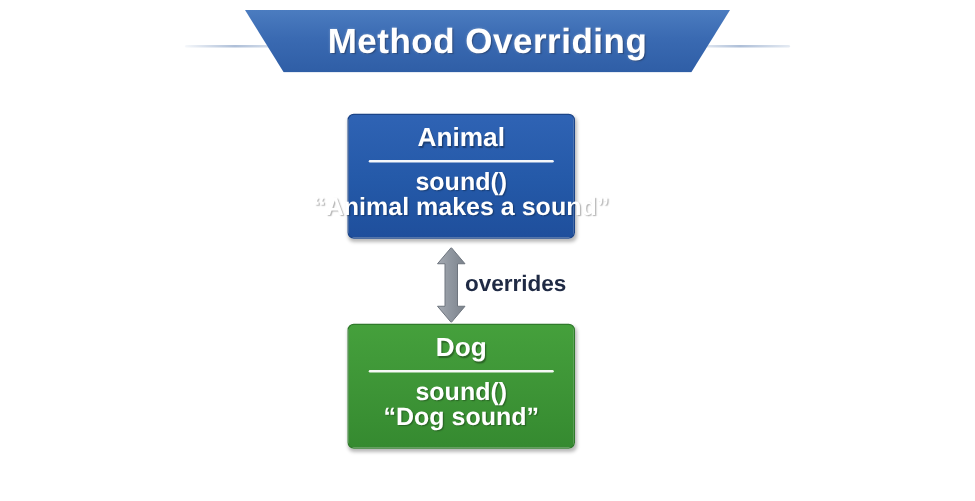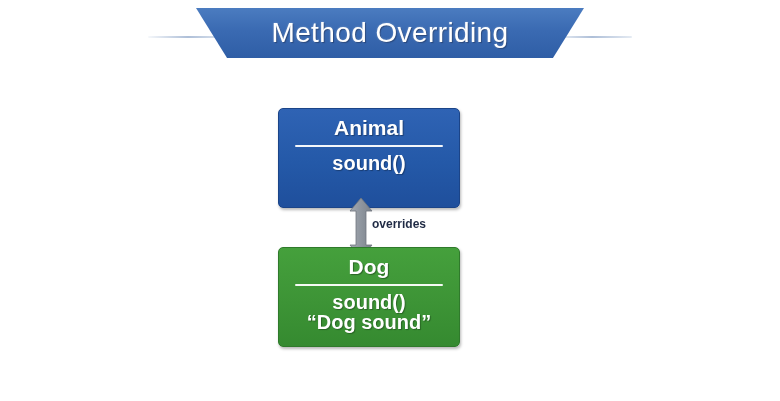--- a/index.html
+++ b/index.html
@@ -45,48 +45,48 @@
     background: linear-gradient(to bottom, #4b7cc0 0%, #3a6ab2 45%, #2f5ea6 100%);
     -webkit-clip-path: polygon(0% 0%, 100% 0%, 92% 100%, 8% 100%);
     clip-path: polygon(0% 0%, 100% 0%, 92% 100%, 8% 100%);
     display: flex;
     align-items: center;
     justify-content: center;
   }
   .banner-title {
     color: #ffffff;
     font-size: 28px;
-    font-weight: normal;
+    font-weight: bold;
     letter-spacing: 0.4px;
     text-shadow: 1px 1px 1px rgba(20,40,80,0.55), 0 0 2px rgba(255,255,255,0.35);
     white-space: nowrap;
   }
 
   
   .class-box {
     position: absolute;
     width: 182px;
     height: 100px;
     border-radius: 5px;
     box-sizing: border-box;
     display: flex;
     flex-direction: column;
     align-items: center;
     box-shadow: 1px 2px 3px rgba(0,0,0,0.28);
   }
   .class-box.animal {
     left: 278px;
-    top: 108px;
+    top: 91px;
     background: linear-gradient(to bottom, #2f63b4 0%, #2459a8 55%, #1f4f9c 100%);
     border: 1px solid #1b4party;
     border: 1px solid #1b4488;
   }
   .class-box.dog {
     left: 278px;
-    top: 247px;
+    top: 259px;
     background: linear-gradient(to bottom, #45a03c 0%, #3d9436 55%, #358a30 100%);
     border: 1px solid #2f7a2b;
   }
   .class-name {
     color: #ffffff;
     font-size: 21px;
     font-weight: bold;
     margin-top: 7px;
     text-shadow: 1px 1px 1px rgba(0,0,0,0.35);
     white-space: nowrap;
@@ -117,21 +117,21 @@
     width: 26px;
     height: 60px;
   }
   .arrow-svg { display: block; }
 
   .overrides-label {
     position: absolute;
     left: 372px;
     top: 217px;
     color: #1f2a44;
-    font-size: 12px;
+    font-size: 18px;
     font-weight: bold;
     white-space: nowrap;
   }
 </style>
 </head>
 <body>
 
 <div id="canvas">
 
   <div class="banner-wrap">
@@ -139,20 +139,21 @@
     <div class="banner-line right"></div>
     <div class="banner">
       <span class="banner-title">Method Overriding</span>
     </div>
   </div>
 
   <div class="class-box animal">
     <span class="class-name">Animal</span>
     <div class="class-divider"></div>
     <span class="class-member">sound()</span>
+    <span class="class-member">“Animal makes a sound”</span>
   </div>
 
   <div class="arrow-group">
     <svg class="arrow-svg" width="26" height="60" viewBox="0 0 26 60">
       <defs>
         <linearGradient id="gshaft" x1="0" y1="0" x2="1" y2="0">
           <stop offset="0%" stop-color="#a6abb2"></stop>
           <stop offset="45%" stop-color="#9097a0"></stop>
           <stop offset="100%" stop-color="#7c838c"></stop>
         </linearGradient>

